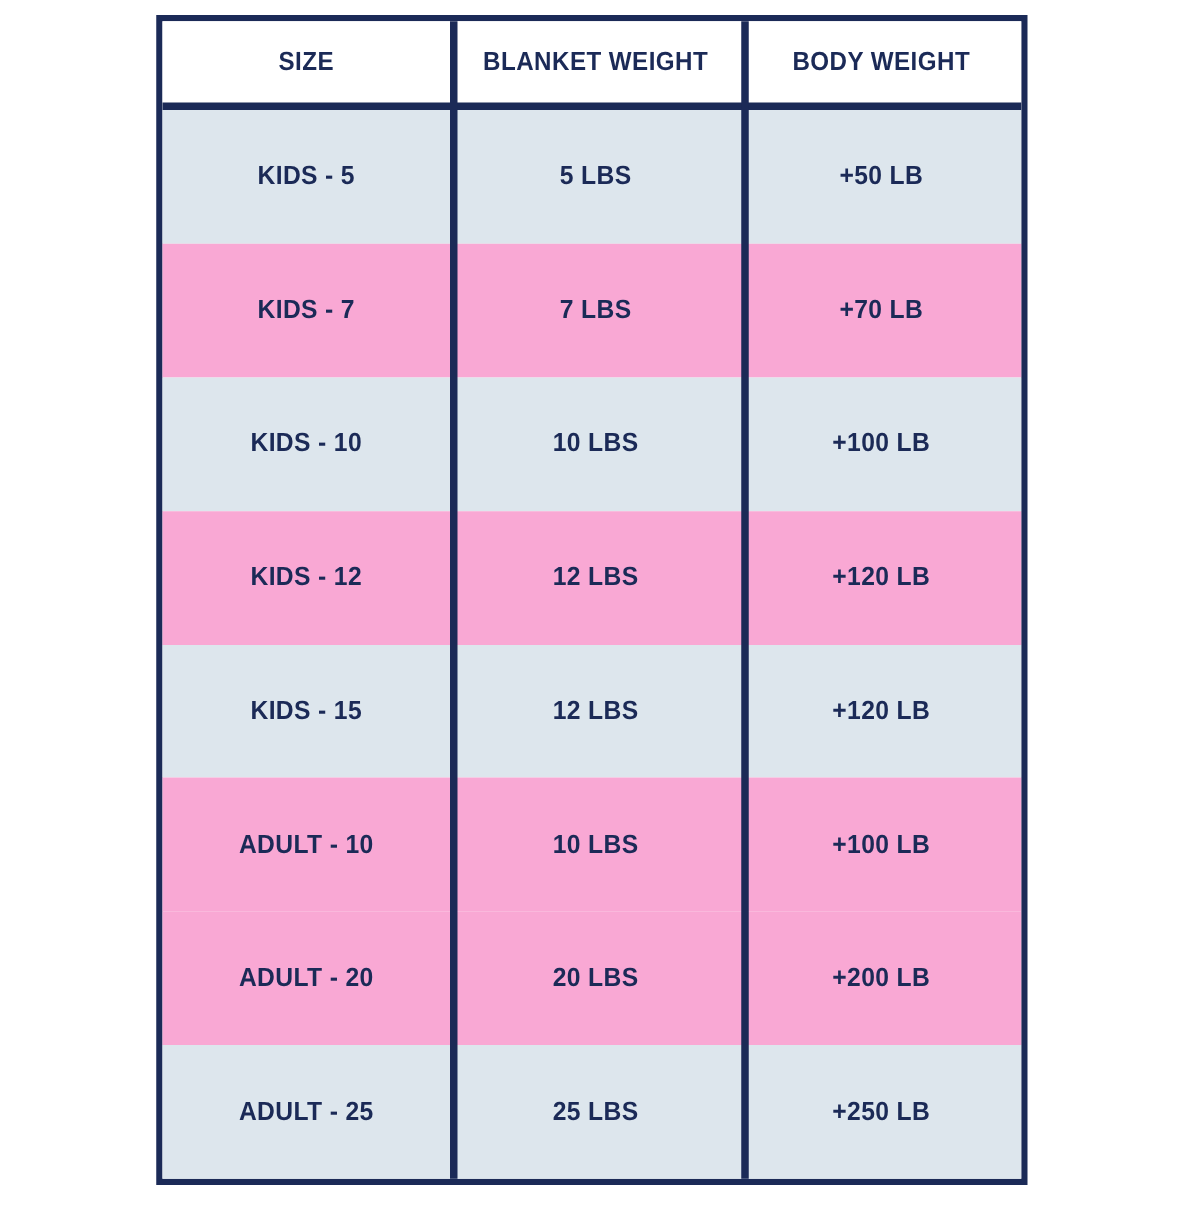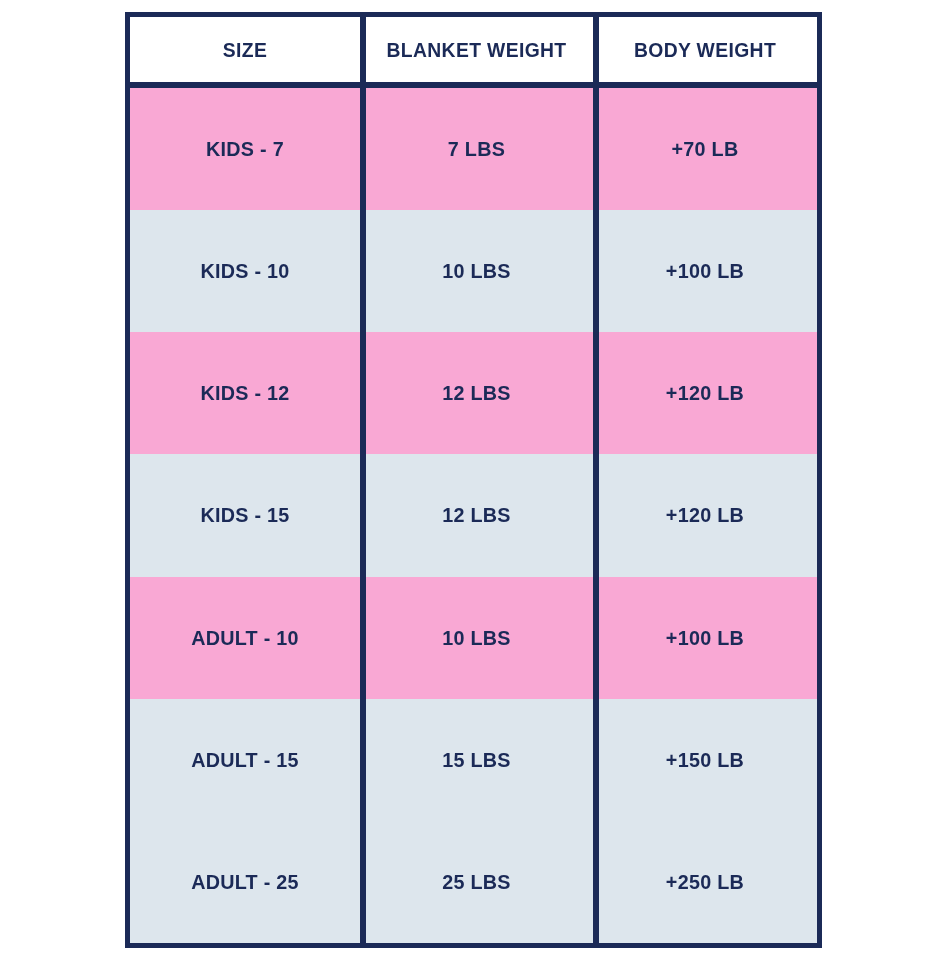--- a/index.html
+++ b/index.html
@@ -125,20 +125,25 @@
     <div class="grid">
 
       <div class="thead">
         <div class="th col-0">SIZE</div>
         <div class="th col-1">BLANKET WEIGHT</div>
         <div class="th col-2">BODY WEIGHT</div>
       </div>
 
       <div class="tbody">
 
+        <div class="row shaded">
+          <div class="cell col-0">KIDS - 5</div>
+          <div class="cell col-1">5 LBS</div>
+          <div class="cell col-2">+50 LB</div>
+        </div>
 
         <div class="row plain">
           <div class="cell col-0">KIDS - 7</div>
           <div class="cell col-1">7 LBS</div>
           <div class="cell col-2">+70 LB</div>
         </div>
 
         <div class="row shaded">
           <div class="cell col-0">KIDS - 10</div>
           <div class="cell col-1">10 LBS</div>
@@ -156,26 +161,26 @@
           <div class="cell col-1">12 LBS</div>
           <div class="cell col-2">+120 LB</div>
         </div>
 
         <div class="row plain">
           <div class="cell col-0">ADULT - 10</div>
           <div class="cell col-1">10 LBS</div>
           <div class="cell col-2">+100 LB</div>
         </div>
 
-        <div class="row shaded">
-          <div class="cell col-0">ADULT - 15</div>
-          <div class="cell col-1">15 LBS</div>
-          <div class="cell col-2">+150 LB</div>
+
+        <div class="row plain">
+          <div class="cell col-0">ADULT - 20</div>
+          <div class="cell col-1">20 LBS</div>
+          <div class="cell col-2">+200 LB</div>
         </div>
-
 
         <div class="row shaded">
           <div class="cell col-0">ADULT - 25</div>
           <div class="cell col-1">25 LBS</div>
           <div class="cell col-2">+250 LB</div>
         </div>
 
 
       </div>
 

